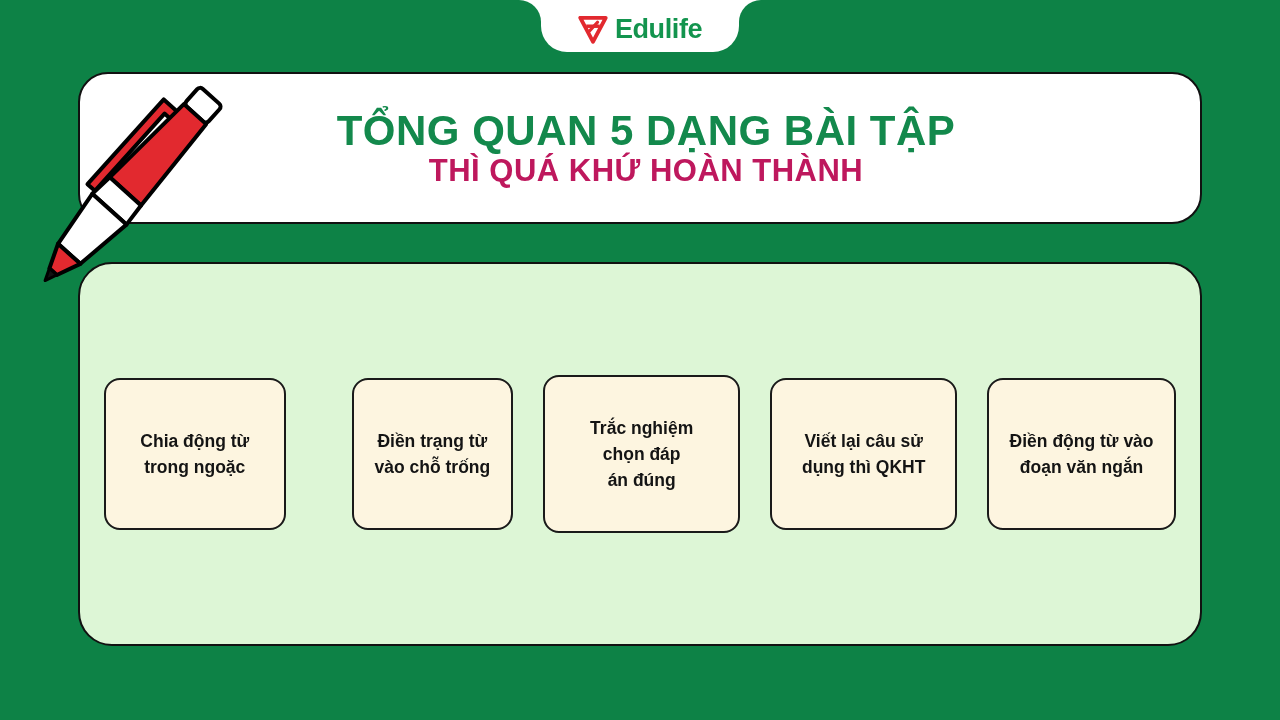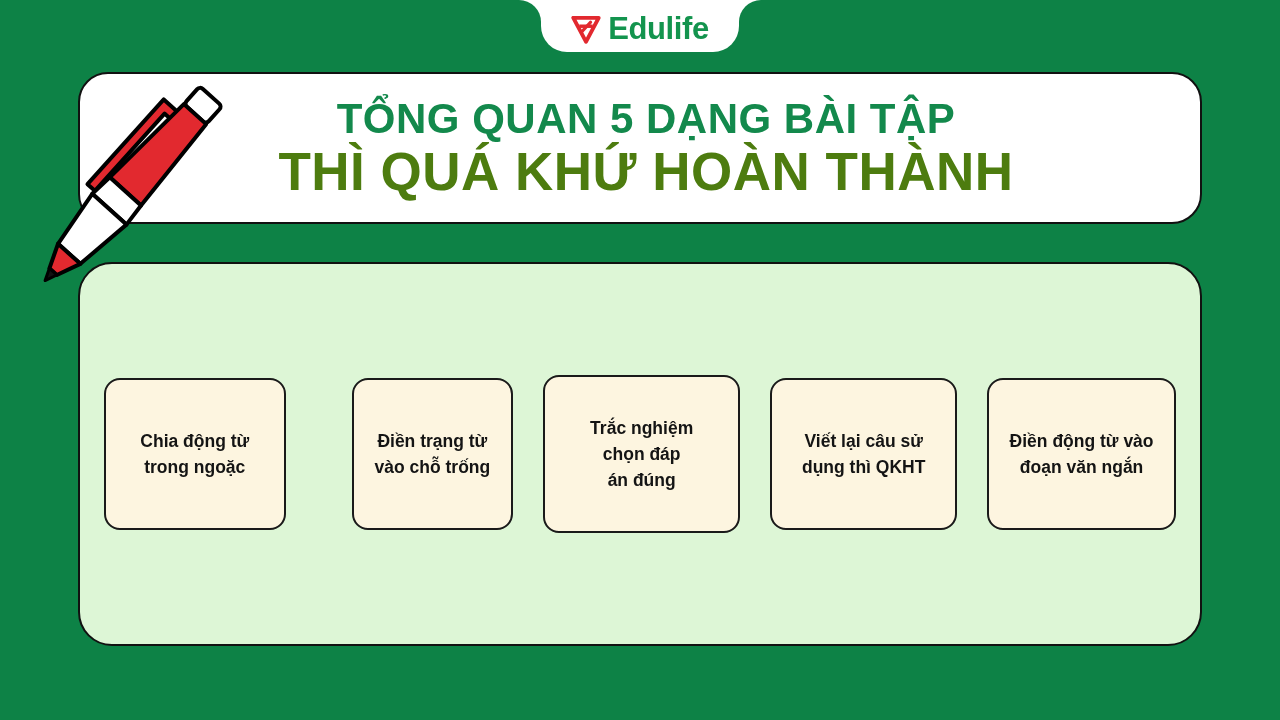--- a/index.html
+++ b/index.html
@@ -16,21 +16,21 @@
     position:absolute;left:541px;top:-34px;width:198px;height:86px;
     background:#ffffff;
     border-radius:0 0 26px 26px;
     display:flex;align-items:flex-end;justify-content:center;
     padding-bottom:8px;box-sizing:border-box;
     z-index:6;
   }
   .logo-inner{display:flex;align-items:center;gap:7px;}
   .logo-mark{width:30px;height:30px;display:block;}
   .logo-text{
-    font-size:31px;font-weight:700;color:#13944e;letter-spacing:-0.4px;
+    font-size:27px;font-weight:700;color:#13944e;letter-spacing:-0.4px;
     line-height:1;position:relative;white-space:nowrap;
   }
   
   .tab-shoulder{
     position:absolute;top:0;width:34px;height:34px;background:#ffffff;z-index:5;
   }
   .tab-shoulder::after{
     content:"";position:absolute;inset:0;background:#0d8246;border-radius:0 22px 0 0;
   }
   .tab-shoulder.left{left:507px;}
@@ -45,21 +45,21 @@
     box-sizing:border-box;
     display:flex;flex-direction:column;align-items:center;justify-content:center;
     z-index:3;
     padding-left:12px;
   }
   .title-line1{
     font-size:42px;font-weight:700;color:#13894c;letter-spacing:0.5px;
     line-height:1.12;white-space:nowrap;
   }
   .title-line2{
-    font-size:53px;font-weight:700;color:#4d7c0f;letter-spacing:0.5px;
+    font-size:31px;font-weight:700;color:#be185d;letter-spacing:0.5px;
     line-height:1.12;white-space:nowrap;
   }
 
   
   .pen{position:absolute;left:10px;top:62px;width:236px;height:250px;z-index:8;pointer-events:none;}
 
   
   .panel{
     position:absolute;left:78px;top:262px;width:1124px;height:384px;
     background:#ddf6d6;border:2.5px solid #111;border-radius:34px;

